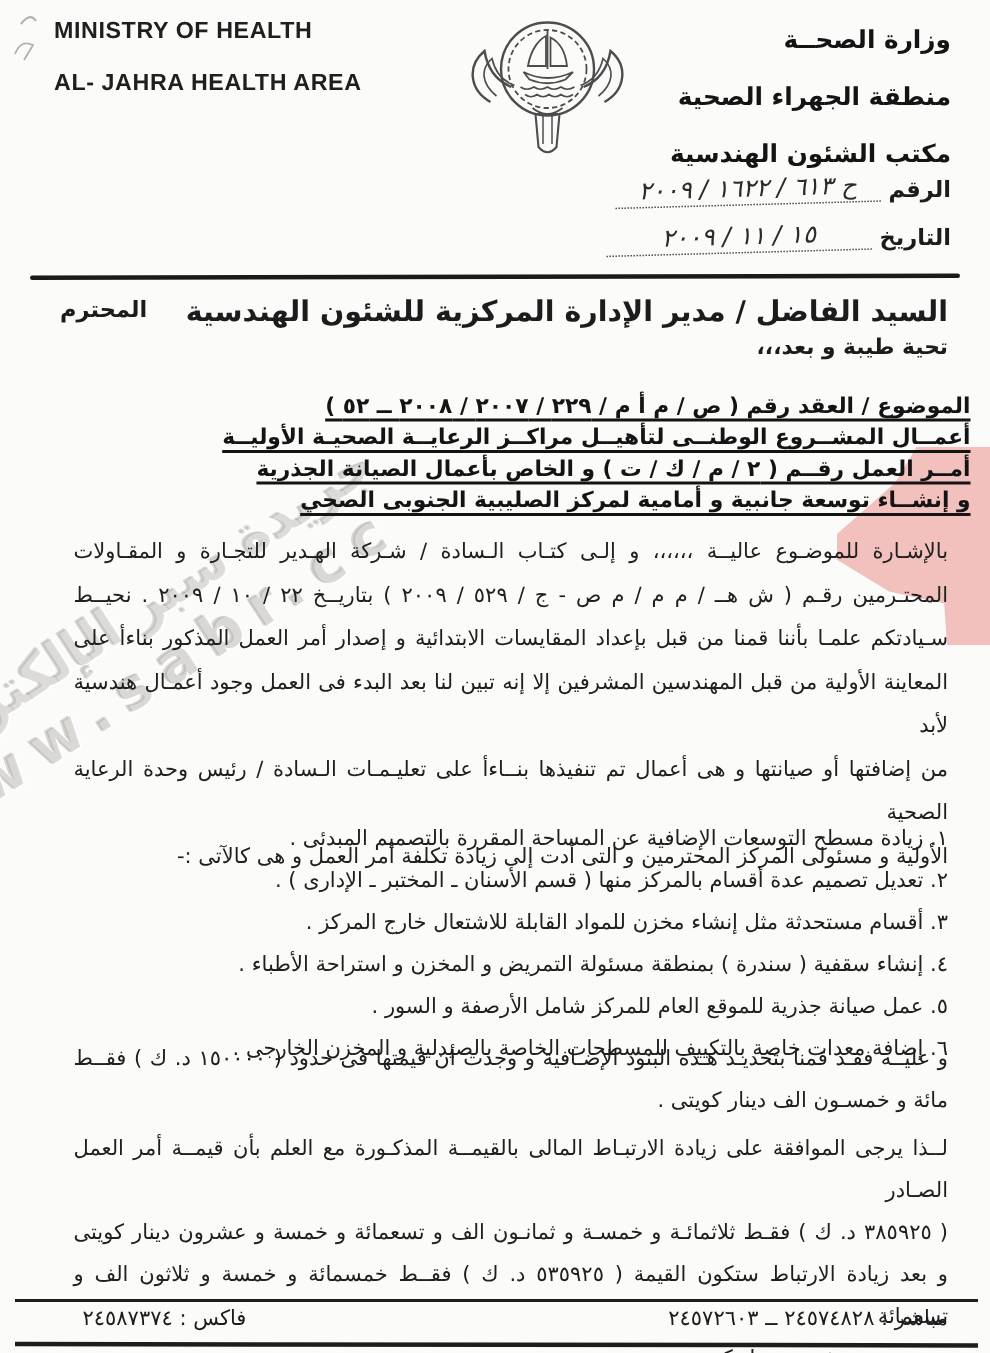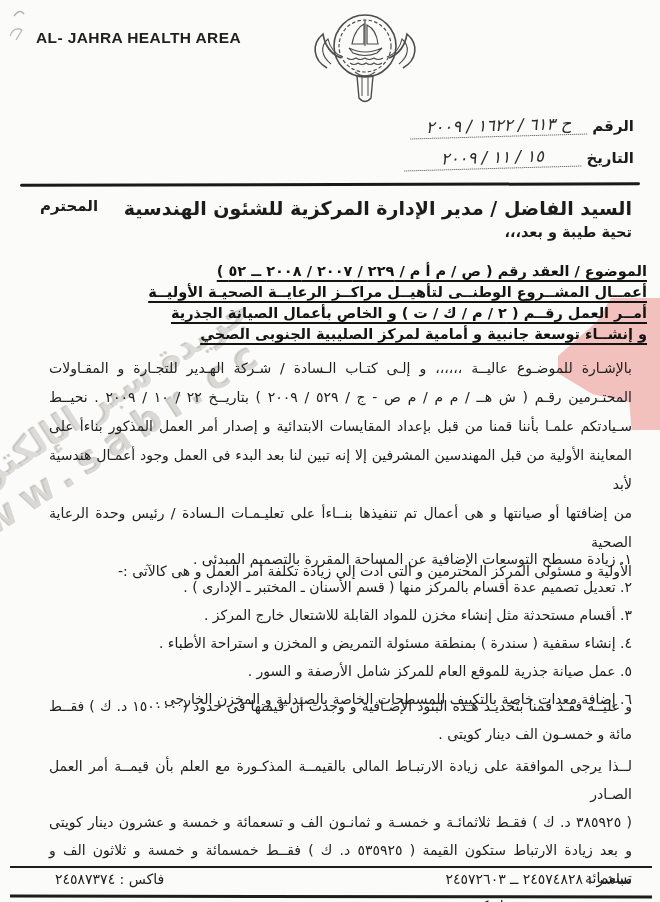--- a/index.html
+++ b/index.html
@@ -102,20 +102,21 @@
   </svg>
 
   <div class="ghost">
     <div class="ar">جريدة سبر الإلكترونية</div>
     <div class="lat">www.sabr.cc</div>
   </div>
 
   <div class="stamp"></div>
 
   <div class="en-header">
+    <div>MINISTRY OF HEALTH</div>
     <div class="l2">AL- JAHRA HEALTH AREA</div>
   </div>
 
   <svg class="emblem" viewBox="0 0 120 104">
     <g stroke="#4d4d4d" fill="none" stroke-width="1.6">
 
       <path d="M22 66 C8 58 6 42 18 32 C20 44 26 52 36 56"></path>
       <path d="M26 62 C16 54 15 44 23 37 C25 46 30 52 38 55" stroke-width="1.1"></path>
       <path d="M98 66 C112 58 114 42 102 32 C100 44 94 52 84 56"></path>
       <path d="M94 62 C104 54 105 44 97 37 C95 46 90 52 82 55" stroke-width="1.1"></path>
@@ -132,20 +133,25 @@
 
       <path d="M42 56 q4 3 9 0 q4 3 9 0 q4 3 9 0 q4 3 9 0" stroke-width="1.1"></path>
       <path d="M45 61 q4 3 8 0 q4 3 8 0 q4 3 8 0 q4 3 8 0" stroke-width="1.1"></path>
 
       <path d="M52 74 L68 74 L66 96 Q60 103 54 96 Z" stroke-width="1.4"></path>
       <path d="M57 74 L57 94 M63 74 L63 94" stroke-width="1"></path>
       <path d="M50 70 Q60 78 70 70" stroke-width="1.2"></path>
     </g>
   </svg>
 
+  <div class="ar-header">
+    <div>وزارة الصحــة</div>
+    <div>منطقة الجهراء الصحية</div>
+    <div>مكتب الشئون الهندسية</div>
+  </div>
 
   <div class="ref-row num">
     <span>الرقم</span>
     <span class="val">ح ٦١٣ / ١٦٢٢ / ٢٠٠٩</span>
   </div>
   <div class="ref-row date">
     <span>التاريخ</span>
     <span class="val">١٥ / ١١ / ٢٠٠٩</span>
   </div>
 

